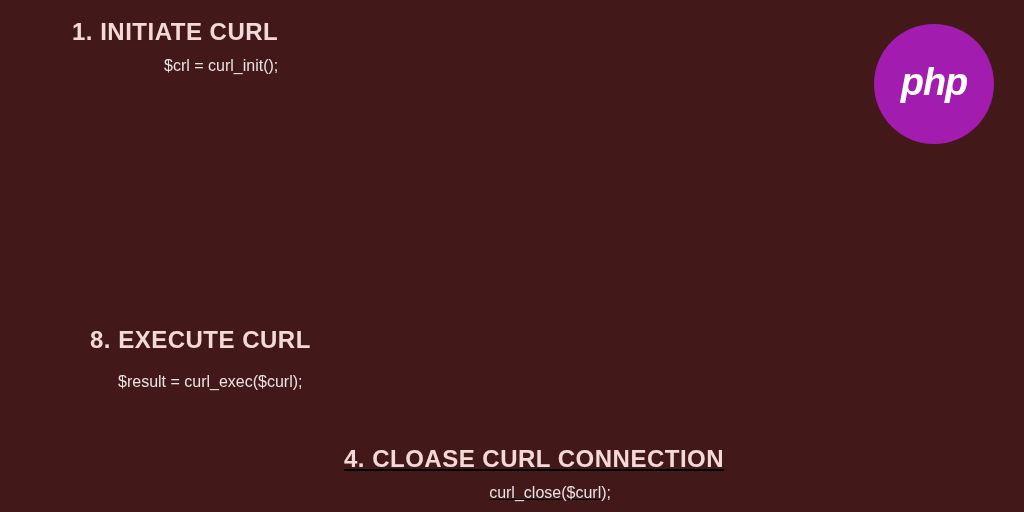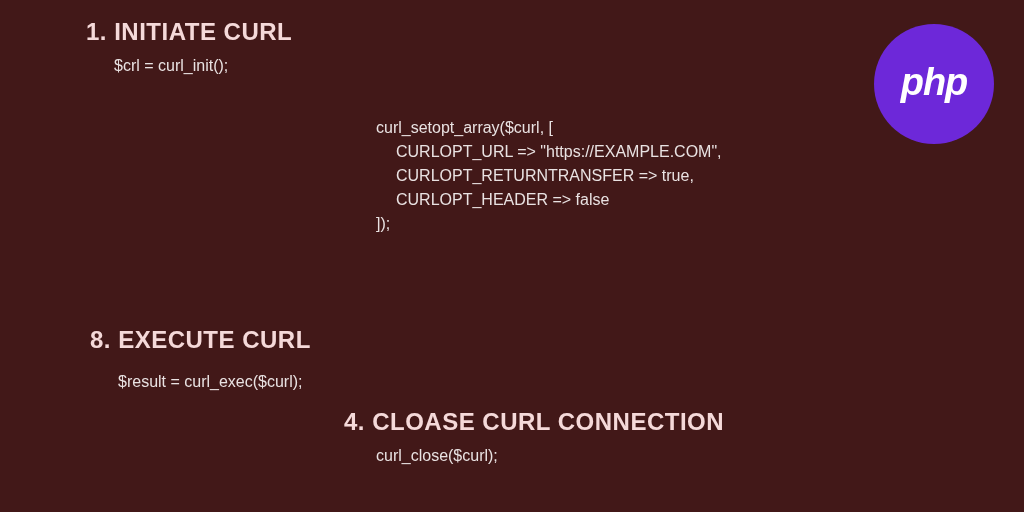--- a/index.html
+++ b/index.html
@@ -11,21 +11,21 @@
     position: relative;
     overflow: hidden;
   }
   .logo {
     position: absolute;
     top: 24px;
     right: 30px;
     width: 120px;
     height: 120px;
     border-radius: 50%;
-    background: #6d28d9;
+    background: #a21caf;
     display: flex;
     align-items: center;
     justify-content: center;
   }
   .logo-text {
     color: #fff;
     font-weight: 700;
     font-style: italic;
     font-size: 38px;
     letter-spacing: -1px;
@@ -38,50 +38,43 @@
     letter-spacing: 0.5px;
     margin-bottom: 8px;
   }
   .code-line {
     color: #e9e2e2;
     font-size: 16px;
     font-weight: 400;
     line-height: 1.5;
   }
   .block { position: absolute; }
-  .b1 { left: 86px; top: 18px; }
+  .b1 { left: 72px; top: 18px; text-align: right; }
   .b1 .code-line { padding-left: 28px; margin-top: 6px; }
   .b2 { left: 344px; top: 110px; }
   .b2 .code-wrap { padding-left: 32px; margin-top: 6px; }
   .b2 .indent { padding-left: 20px; }
   .b3 { left: 90px; top: 326px; }
   .b3 .code-line { padding-left: 28px; margin-top: 16px; }
-  .b4 { left: 344px; top: 408px; }
-  .b4 .code-line { padding-left: 32px; margin-top: 4px; }
+  .b4 { left: 344px; top: 445px; text-decoration: underline; }
+  .b4 .code-line { padding-left: 32px; margin-top: 4px; text-align: center; }
 </style>
 </head>
 <body>
 
 <div class="logo">
   <span class="logo-text">php</span>
 </div>
 
 <div class="block b1">
   <div class="section-heading">1. INITIATE CURL</div>
   <div class="code-line">$crl = curl_init();</div>
 </div>
 
 <div class="block b2">
-  <div class="code-wrap">
-    <div class="code-line">curl_setopt_array($curl, [</div>
-    <div class="code-line indent">CURLOPT_URL =&gt; "https://EXAMPLE.COM",</div>
-    <div class="code-line indent">CURLOPT_RETURNTRANSFER =&gt; true,</div>
-    <div class="code-line indent">CURLOPT_HEADER =&gt; false</div>
-    <div class="code-line">]);</div>
-  </div>
 </div>
 
 <div class="block b3">
   <div class="section-heading">8. EXECUTE CURL</div>
   <div class="code-line">$result = curl_exec($curl);</div>
 </div>
 
 <div class="block b4">
   <div class="section-heading">4. CLOASE CURL CONNECTION</div>
   <div class="code-line">curl_close($curl);</div>

